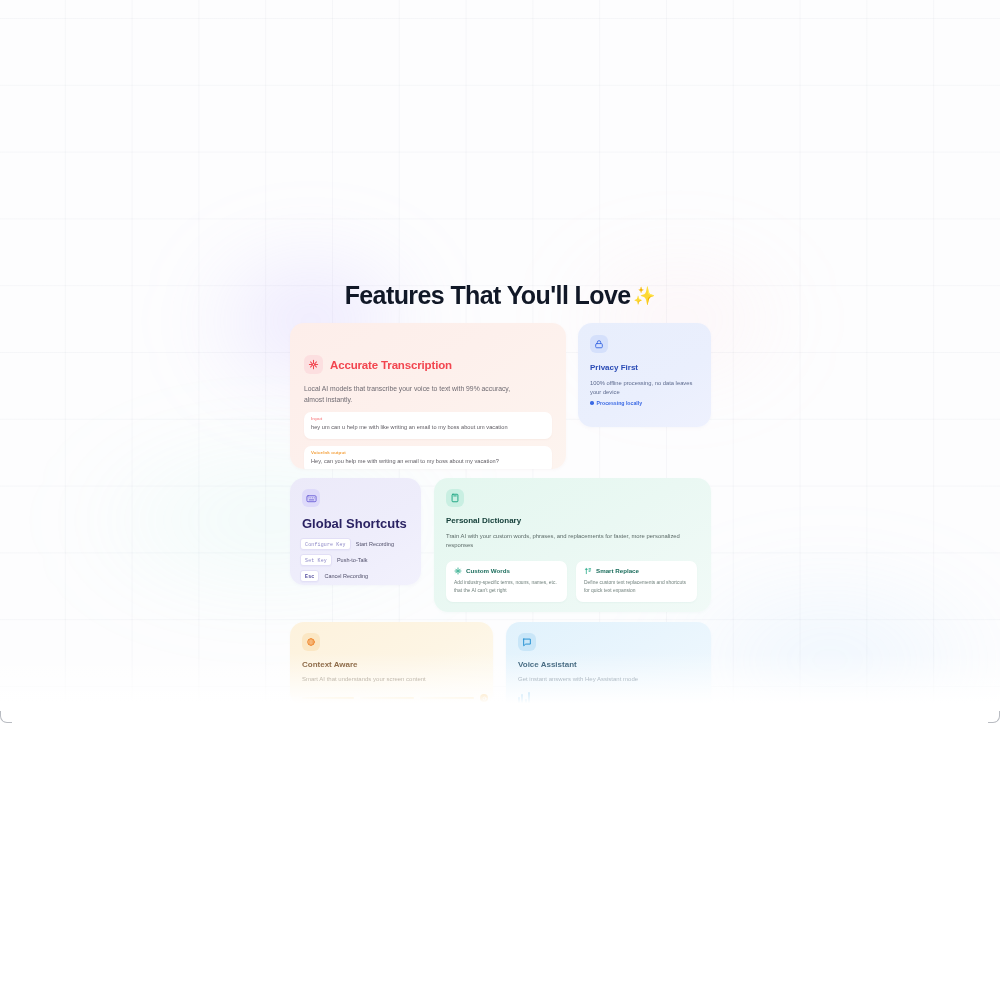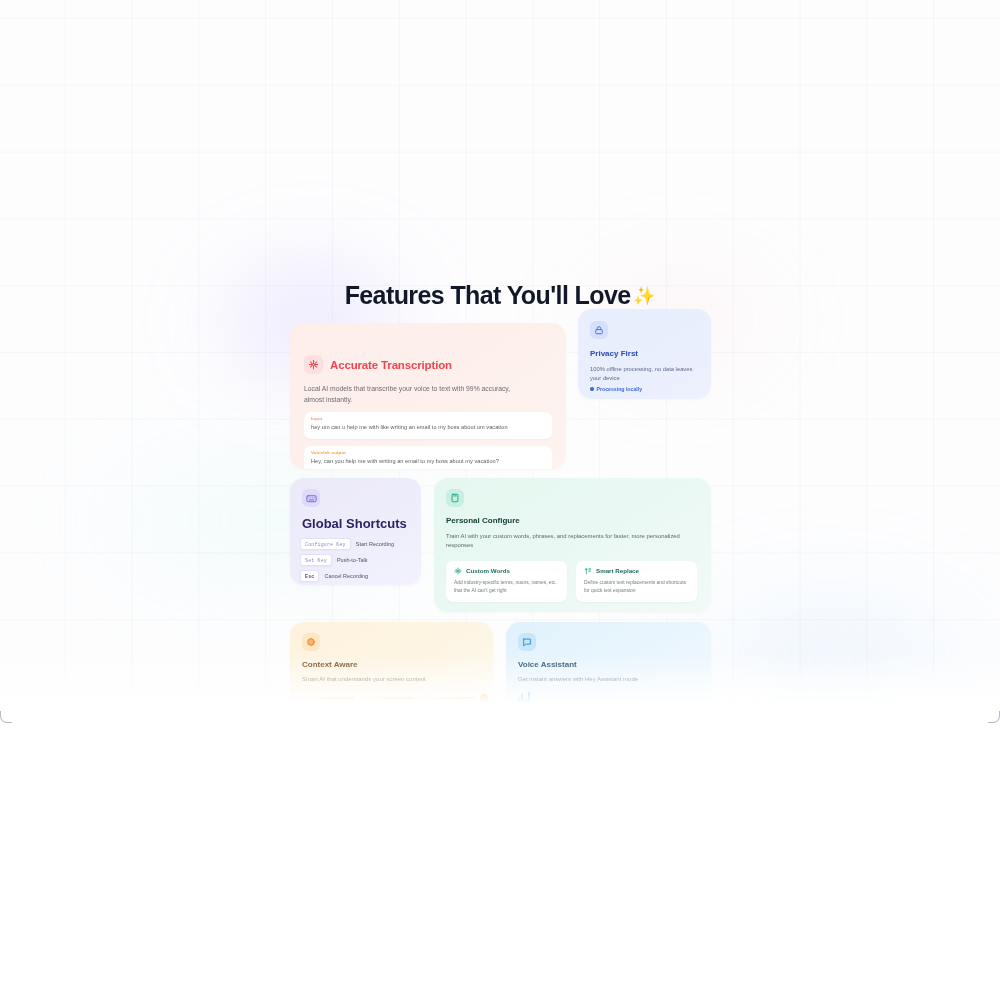--- a/index.html
+++ b/index.html
@@ -87,21 +87,21 @@
     padding: 4px 7px 0 7px;
     box-shadow: 0 1px 2px rgba(190,140,130,.07);
   }
   .xcript-label { font-size: 4.4px; font-weight: 700; letter-spacing: .15px; }
   #label-input { color: #f98f92; }
   #label-output { color: #f4a03c; }
   .xcript-text { margin-top: 3px; font-size: 5.6px; color: #5d5a61; letter-spacing: .05px; }
 
   
   #card-privacy {
-    left: 578px; top: 309px; width: 133px; height: 90px;
+    left: 578px; top: 323px; width: 133px; height: 104px;
     background: linear-gradient(150deg, #e8eefc 0%, #eaeffd 60%, #eef1fe 100%);
     box-shadow: 0 1px 3px rgba(110,130,190,.05);
   }
   #tile-lock { background: #d5e0fb; width: 18px; height: 18px; border-radius: 6px; margin: 12px 0 0 12px; }
   #privacy-title { margin: 10px 0 0 12px; font-size: 8px; font-weight: 700; color: #2a4bb5; }
   #privacy-desc { margin: 7px 12px 0 12px; font-size: 5.8px; line-height: 1.55; color: #5d6a8e; }
   #privacy-status { display: flex; align-items: center; gap: 3px; margin: 3px 0 0 12px; }
   #privacy-status .dot { width: 3.5px; height: 3.5px; border-radius: 50%; background: #3c6ae4; flex: none; }
   #privacy-status-text { font-size: 5.2px; color: #3c6ae4; font-weight: 600; }
 
@@ -267,21 +267,21 @@
       </div>
     </div>
 
     <div class="card" id="card-dictionary">
       <span class="icon-tile" id="tile-book">
         <svg width="10" height="10" viewBox="0 0 24 24" fill="none" stroke="#17a37f" stroke-width="2.2" stroke-linecap="round">
           <rect x="5" y="3" width="14" height="18" rx="2"></rect>
             <path d="M9 7h6"></path>
         </svg>
       </span>
-      <div id="dictionary-title">Personal Configure</div>
+      <div id="dictionary-title">Personal Dictionary</div>
       <div id="dictionary-desc">Train AI with your custom words, phrases, and replacements for faster, more personalized responses</div>
 
       <div id="dictionary-sub">
         <div class="sub-card">
           <div class="sub-head">
             <span>
               <svg width="8" height="8" viewBox="0 0 24 24" fill="none" stroke="#17a37f" stroke-width="2.4" stroke-linecap="round">
                 <path d="M12 3v7"></path>
                   <path d="M12 14v7"></path>
                   <path d="M5.5 6.5l4.5 4.5"></path>

